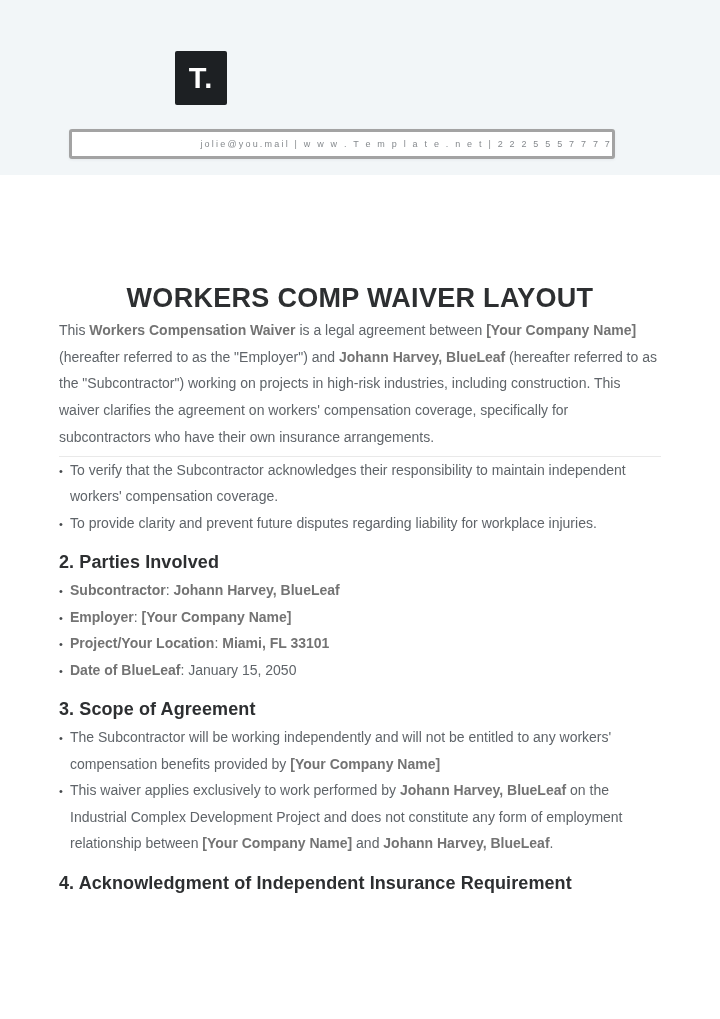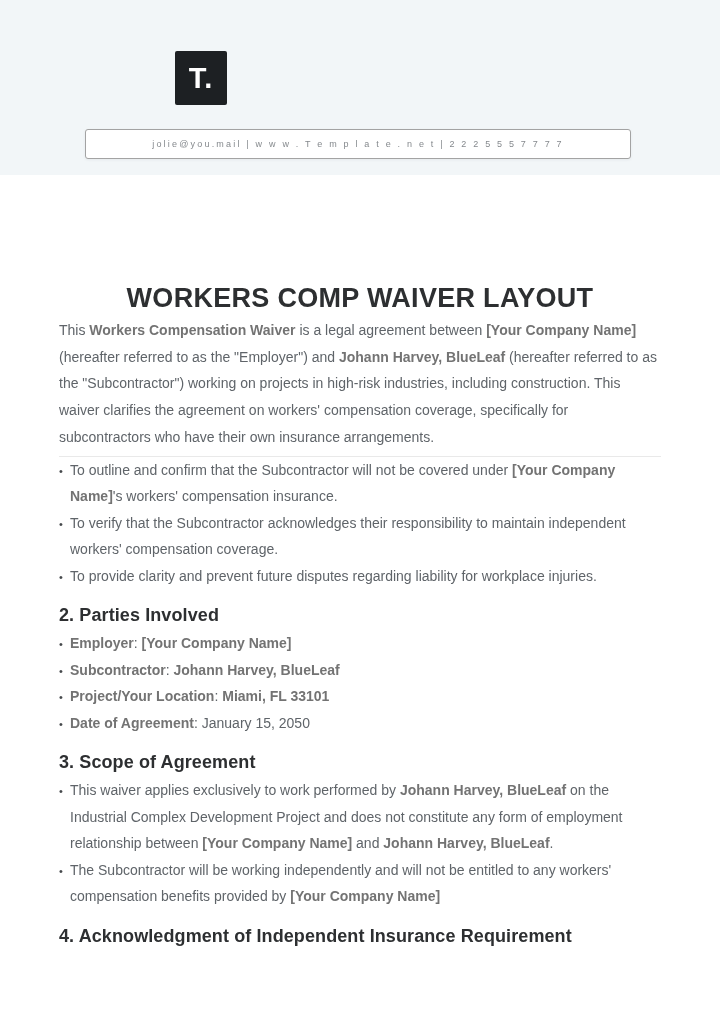--- a/index.html
+++ b/index.html
@@ -8,23 +8,23 @@
 
   
   .letterhead { position:relative; height:175px; background:var(--header-bg,#f2f6f8); }
   .logo {
     position:absolute; left:175px; top:51px; width:52px; height:54px;
     background:var(--logo-bg,#1d2023); color:#fff; border-radius:2px;
     display:flex; align-items:center; justify-content:center;
     font-weight:700; font-size:29px; letter-spacing:1px;
   }
   .contact-bar {
-    position:absolute; left:85px; top:129px; width:546px; height:30px;
-    background:#ffffff; border:1px solid #a3a3a3; border-radius:3px;
-    display:flex; align-items:center; justify-content:center;
+    position:absolute; left:69px; top:129px; width:546px; height:30px;
+    background:#ffffff; border:3px solid #a3a3a3; border-radius:3px;
+    display:flex; align-items:center; justify-content:flex-end;
     box-shadow:0 1px 3px rgba(30,40,50,0.06);
   }
   .contact-bar span { font-size:9px; letter-spacing:2.2px; color:#85898d; white-space:nowrap; }
 
   
   .doc-body { padding:0 59px; }
   .doc-title {
     margin-top:107px; text-align:center;
     font-size:27px; line-height:32px; font-weight:700;
     color:var(--heading-color,#2d2f31); letter-spacing:0.3px;
@@ -61,39 +61,38 @@
     </div>
   </header>
 
   <main class="doc-body">
     <h1 class="doc-title">WORKERS COMP WAIVER LAYOUT</h1>
     <p class="intro"><span>This </span><span class="b">Workers Compensation Waiver</span><span> is a legal agreement between </span><span class="b">[Your Company Name]</span><span> (hereafter referred to as the "Employer") and </span><span class="b">Johann Harvey, BlueLeaf</span><span> (hereafter referred to as the "Subcontractor") working on projects in high-risk industries, including construction. This waiver clarifies the agreement on workers' compensation coverage, specifically for subcontractors who have their own insurance arrangements.</span></p>
     <hr class="divider">
     <div id="sections">
         <section>
           <ul>
-            <li><span>To outline and confirm that the Subcontractor will not be covered under </span><span class="b">[Your Company Name]</span><span>'s workers' compensation insurance.</span></li>
             <li><span>To verify that the Subcontractor acknowledges their responsibility to maintain independent workers' compensation coverage.</span></li>
             <li><span>To provide clarity and prevent future disputes regarding liability for workplace injuries.</span></li>
           </ul>
         </section>
         <section>
           <h2>2. Parties Involved</h2>
           <ul>
+            <li><span class="b">Subcontractor</span><span>: </span><span class="b">Johann Harvey, BlueLeaf</span></li>
             <li><span class="b">Employer</span><span>: </span><span class="b">[Your Company Name]</span></li>
-            <li><span class="b">Subcontractor</span><span>: </span><span class="b">Johann Harvey, BlueLeaf</span></li>
             <li><span class="b">Project/Your Location</span><span>: </span><span class="b">Miami, FL 33101</span></li>
-            <li><span class="b">Date of Agreement</span><span>: January 15, 2050</span></li>
+            <li><span class="b">Date of BlueLeaf</span><span>: January 15, 2050</span></li>
           </ul>
         </section>
         <section>
           <h2>3. Scope of Agreement</h2>
           <ul>
+            <li><span>The Subcontractor will be working independently and will not be entitled to any workers' compensation benefits provided by </span><span class="b">[Your Company Name]</span></li>
             <li><span>This waiver applies exclusively to work performed by </span><span class="b">Johann Harvey, BlueLeaf</span><span> on the Industrial Complex Development Project and does not constitute any form of employment relationship between </span><span class="b">[Your Company Name]</span><span> and </span><span class="b">Johann Harvey, BlueLeaf</span><span>.</span></li>
-            <li><span>The Subcontractor will be working independently and will not be entitled to any workers' compensation benefits provided by </span><span class="b">[Your Company Name]</span></li>
           </ul>
         </section>
         <section>
           <h2>4. Acknowledgment of Independent Insurance Requirement</h2>
         </section>
       </div>
   </main>
 
 </div>
 

